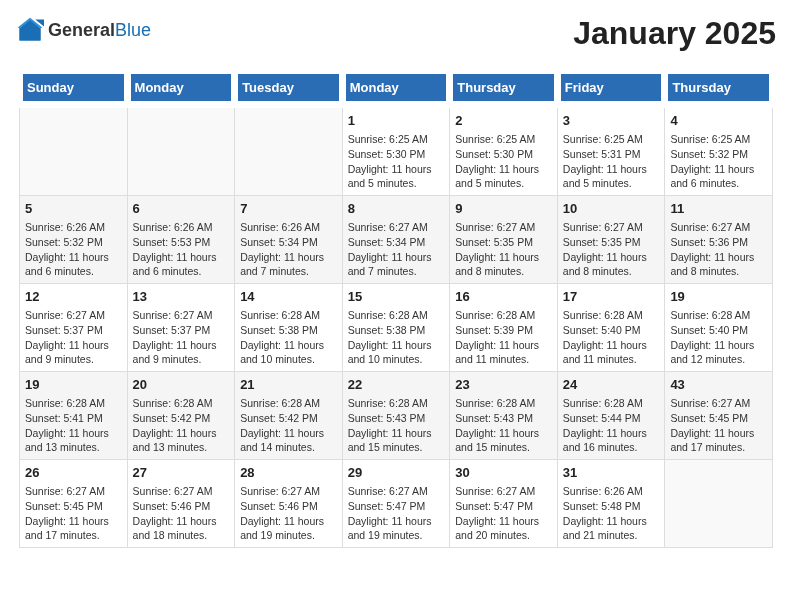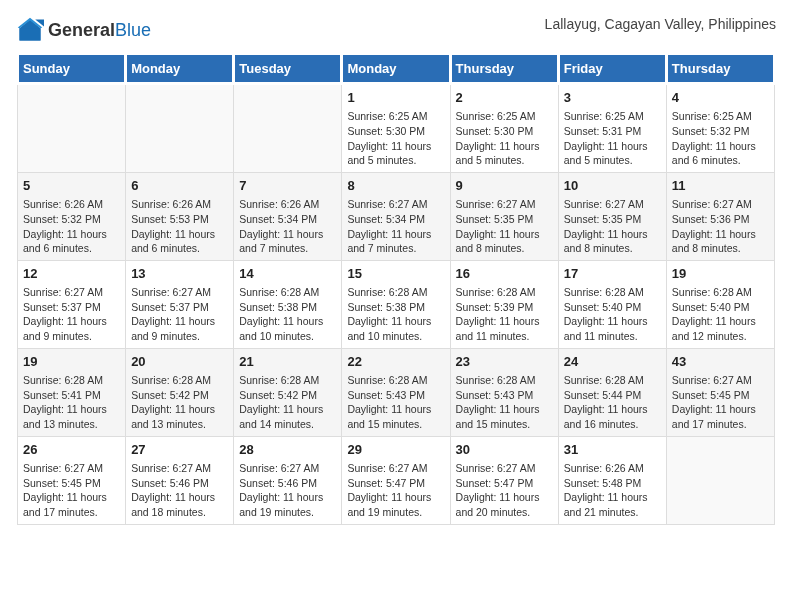--- a/index.html
+++ b/index.html
@@ -7,21 +7,21 @@
       font-family: Arial, sans-serif;
       background: #fff;
       width: 792px;
       min-height: 612px;
       padding: 16px;
     }
     .header {
       display: flex;
       align-items: flex-start;
       justify-content: space-between;
-      margin-bottom: 8px;
+      margin-bottom: 16px;
     }
     .logo {
       display: flex;
       align-items: center;
       gap: 4px;
     }
     .logo-text-general {
       font-size: 18px;
       font-weight: bold;
       color: #333;
@@ -57,21 +57,21 @@
     }
     thead tr {
       background-color: #2a6db5;
       color: #fff;
     }
     thead th {
       padding: 6px 4px;
       text-align: left;
       font-size: 13px;
       font-weight: bold;
-      border: 3px solid #ffffff;
+      border: 7px solid #ffffff;
     }
     tbody tr {
       border-bottom: 1px solid #ccc;
     }
     tbody tr:nth-child(odd) {
       background-color: #fff;
     }
     tbody tr:nth-child(even) {
       background-color: #f5f5f5;
     }
@@ -111,21 +111,21 @@
       <polygon points="16,2 30,13 28,14 16,5 4,14 2,13" fill="#2a8fd5"></polygon>
     </svg>
     <div>
       <div style="display:flex; align-items:baseline; gap:0;">
         <span class="logo-text-general">General</span>
         <span class="logo-text-blue">Blue</span>
       </div>
     </div>
   </div>
   <div class="title-block">
-    <div class="subtitle">Lallayug, Cagayan Valley, Philippines</div>
+    <div class="main-title">January 2025</div>
   </div>
 </div>
 
 <table>
   <thead>
     <tr>
     <th>Sunday</th>
         <th>Monday</th>
         <th>Tuesday</th>
         <th>Monday</th>

